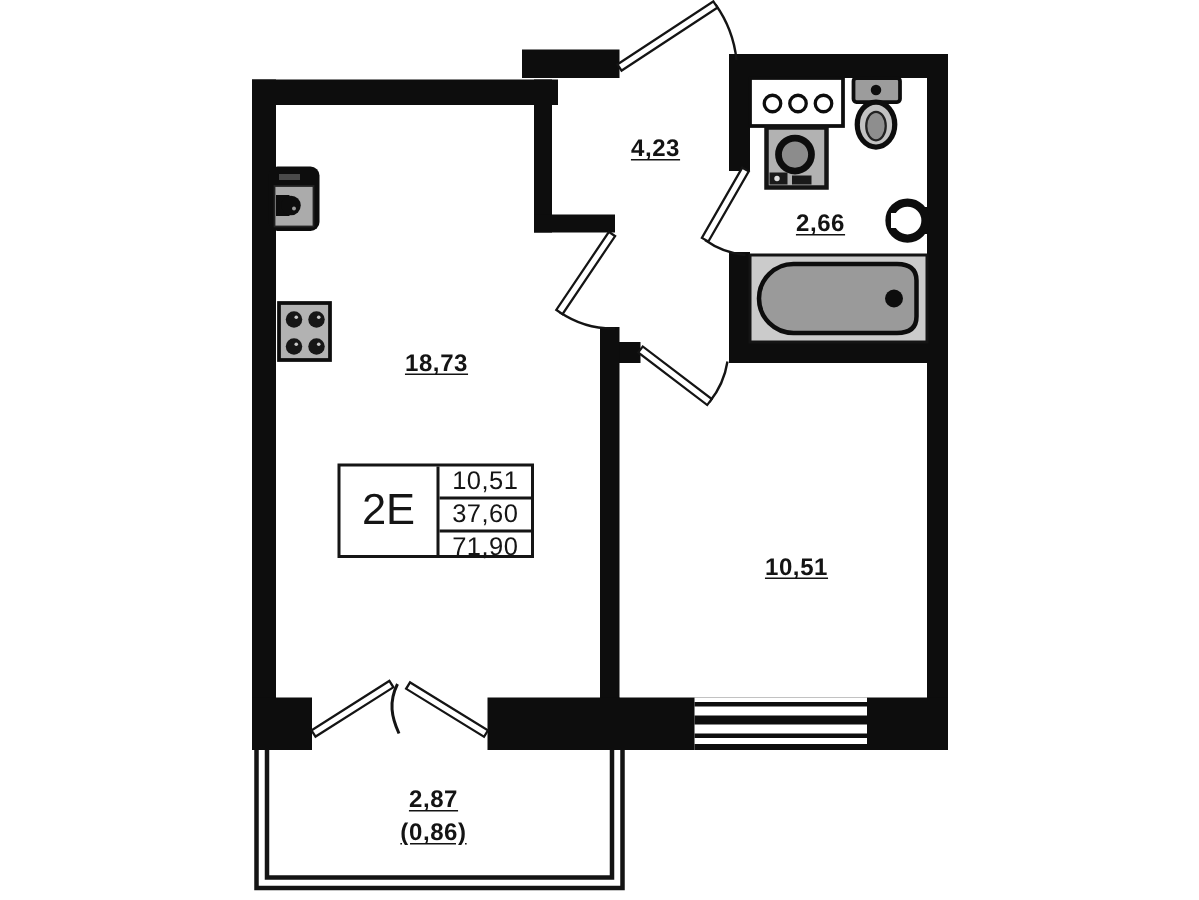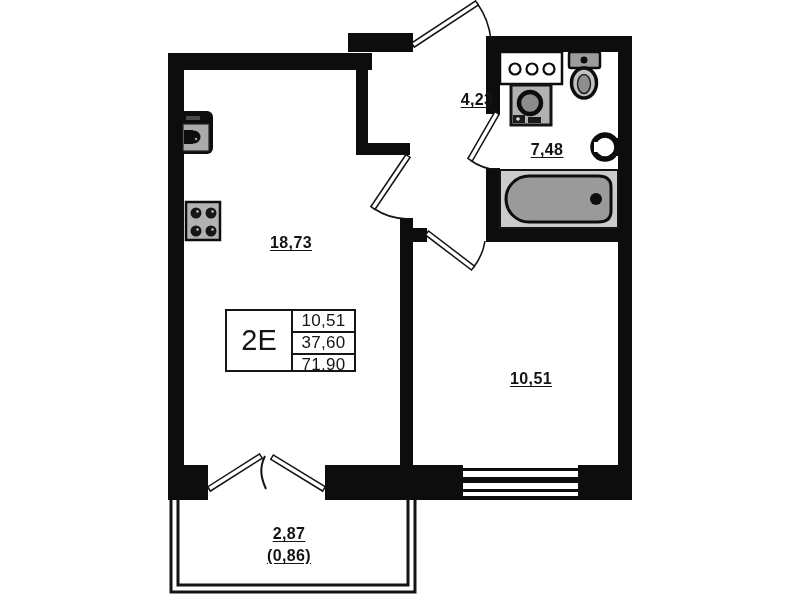--- a/index.html
+++ b/index.html
@@ -157,22 +157,22 @@
       <rect x="594" y="142" width="5" height="10" fill="#ffffff"></rect>
     </g>
 
     <g>
       <rect x="500" y="170" width="118" height="58" fill="#cbcbcb" stroke="#141414" stroke-width="2"></rect>
       <path d="M 529,176 L 598,176 Q 611,176 611,187 L 611,211 Q 611,222 598,222 L 529,222 A 23 23 0 0 1 506,199 A 23 23 0 0 1 529,176 Z" fill="#9a9a9a" stroke="#0d0d0d" stroke-width="3"></path>
       <circle cx="596" cy="199" r="6" fill="#0d0d0d"></circle>
     </g>
   </svg>
 
-  <div class="room-label" style="left:437px;top:100px;margin-left:40px;">4,23</div>
-  <div class="room-label" style="left:547px;top:150px;">7,48</div>
+  <div class="room-label" style="left:437px;top:100px;">4,23</div>
+  <div class="room-label" style="left:547px;top:150px;">2,66</div>
   <div class="room-label" style="left:291px;top:243px;">18,73</div>
   <div class="room-label" style="left:531px;top:379px;">10,51</div>
   <div class="room-label" style="left:289px;top:534px;">2,87</div>
   <div class="room-label" style="left:289px;top:556px;">(0,86)</div>
 
   <div class="unit-box">
     <div class="unit-type">2E</div>
     <div class="unit-areas">
       <div class="unit-area-row">10,51</div>
       <div class="unit-area-row">37,60</div>

